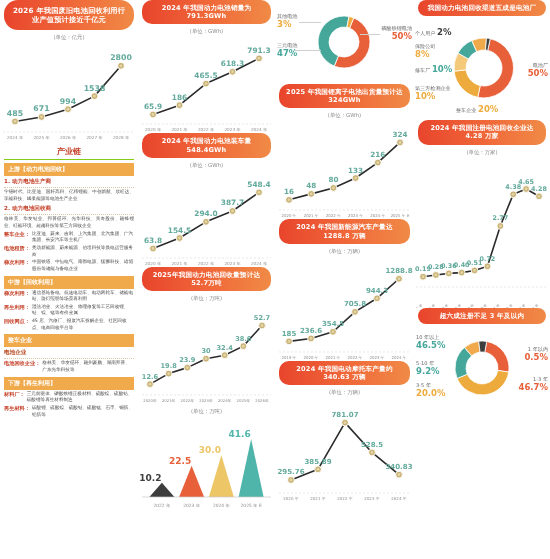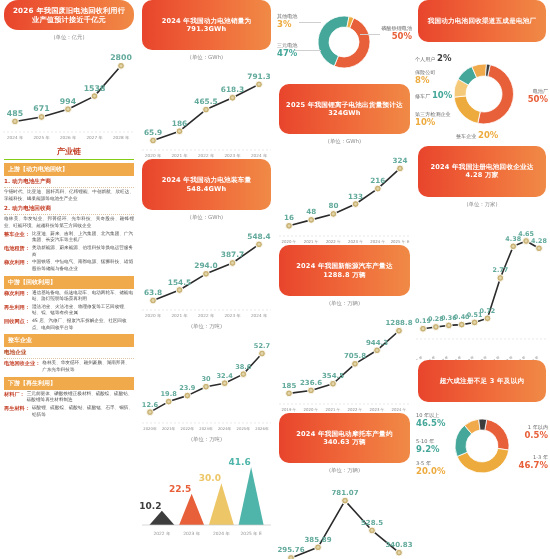--- a/index.html
+++ b/index.html
@@ -15,21 +15,21 @@
   .c1{left:0;width:138px;}
   .c2{left:138px;width:137px;}
   .c3{left:275px;width:139px;}
   .c4{left:414px;width:136px;}
 
   
   .banner{
     position:relative;margin:0 4px;border-radius:10px;
     background:linear-gradient(90deg,#e8452c 0%,#f06a3a 55%,#f08a46 100%);
     color:#fff;text-align:center;font-weight:bold;
-    padding:17px 6px;line-height:1.25;letter-spacing:0.2px;
+    padding:4px 6px;line-height:1.25;letter-spacing:0.2px;
   }
   .banner.s1{font-size:7.2px;border-radius:14px;padding:6px 6px;}
   .banner.s2{font-size:6.6px;}
   .unit{text-align:center;color:#8a8a8a;font-size:5.4px;margin:4px 0 2px;}
 
   
   .chart{display:block;margin:0 auto;}
 
   
   .chain-hd{
@@ -197,20 +197,21 @@
         <circle cx="92.5" cy="39.98533063984765" r="3.4" fill="#c9b274" stroke="#ffffff" stroke-width="0.9"></circle>
         <circle cx="92.5" cy="39.98533063984765" r="1.4" fill="#e3d6ac"></circle>
         <text x="92.5" y="34.48533063984765" text-anchor="middle" font-size="7.4" font-weight="bold" fill="#63aa9c" font-family="&quot;DejaVu Sans&quot;,&quot;Liberation Sans&quot;,sans-serif">387.7</text>
         <text x="92.5" y="93.5" text-anchor="middle" font-size="4.2" fill="#8e8e8e" font-family="&quot;DejaVu Sans&quot;,&quot;Liberation Sans&quot;,sans-serif">2023 年</text>
         <circle cx="119" cy="21.368421052631582" r="3.4" fill="#c9b274" stroke="#ffffff" stroke-width="0.9"></circle>
         <circle cx="119" cy="21.368421052631582" r="1.4" fill="#e3d6ac"></circle>
         <text x="119" y="15.868421052631582" text-anchor="middle" font-size="7.4" font-weight="bold" fill="#63aa9c" font-family="&quot;DejaVu Sans&quot;,&quot;Liberation Sans&quot;,sans-serif">548.4</text>
         <text x="119" y="93.5" text-anchor="middle" font-size="4.2" fill="#8e8e8e" font-family="&quot;DejaVu Sans&quot;,&quot;Liberation Sans&quot;,sans-serif">2024 年</text>
       </svg>
 
+    <div class="banner s2">2025年我国动力电池回收量预计达52.7万吨</div>
     <div class="unit">(单位：万吨)</div>
     <svg class="chart" id="chart-c2c" width="133" height="100">
         <line x1="2" y1="91" x2="131" y2="91" stroke="#d8d8d8" stroke-width="0.6" stroke-dasharray="2 2"></line>
         <path d="M10.00,80.14 L28.67,69.61 L47.33,63.62 L66.00,54.70 L84.67,51.19 L103.33,42.13 L122.00,21.52 " fill="none" stroke="#2b2b2b" stroke-width="1.6" stroke-linejoin="round" stroke-linecap="round"></path>
         <circle cx="10" cy="80.13793103448276" r="3.4" fill="#c9b274" stroke="#ffffff" stroke-width="0.9"></circle>
         <circle cx="10" cy="80.13793103448276" r="1.4" fill="#e3d6ac"></circle>
         <text x="10" y="74.63793103448276" text-anchor="middle" font-size="6.6" font-weight="bold" fill="#63aa9c" font-family="&quot;DejaVu Sans&quot;,&quot;Liberation Sans&quot;,sans-serif">12.6</text>
         <text x="10" y="97.5" text-anchor="middle" font-size="3.8" fill="#8e8e8e" font-family="&quot;DejaVu Sans&quot;,&quot;Liberation Sans&quot;,sans-serif">2020年</text>
         <circle cx="28.666666666666668" cy="69.61252042308023" r="3.4" fill="#c9b274" stroke="#ffffff" stroke-width="0.9"></circle>
         <circle cx="28.666666666666668" cy="69.61252042308023" r="1.4" fill="#e3d6ac"></circle>

